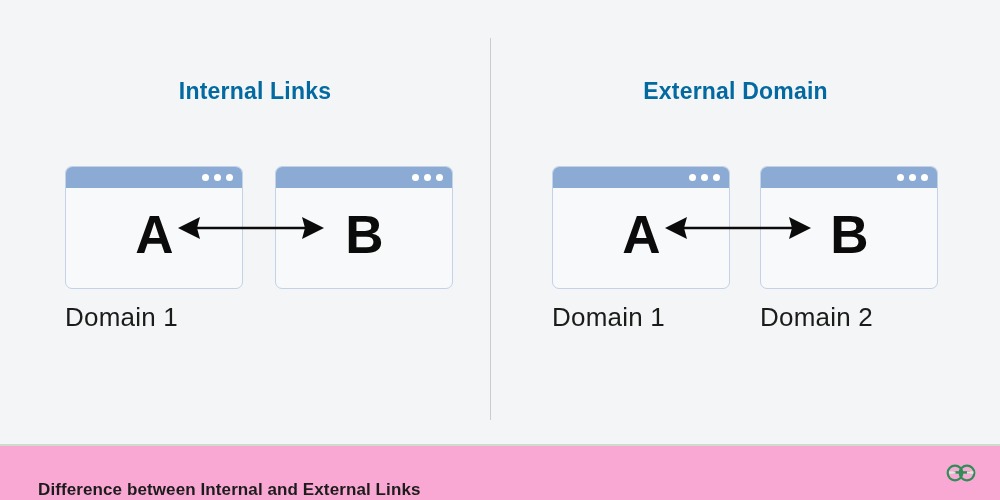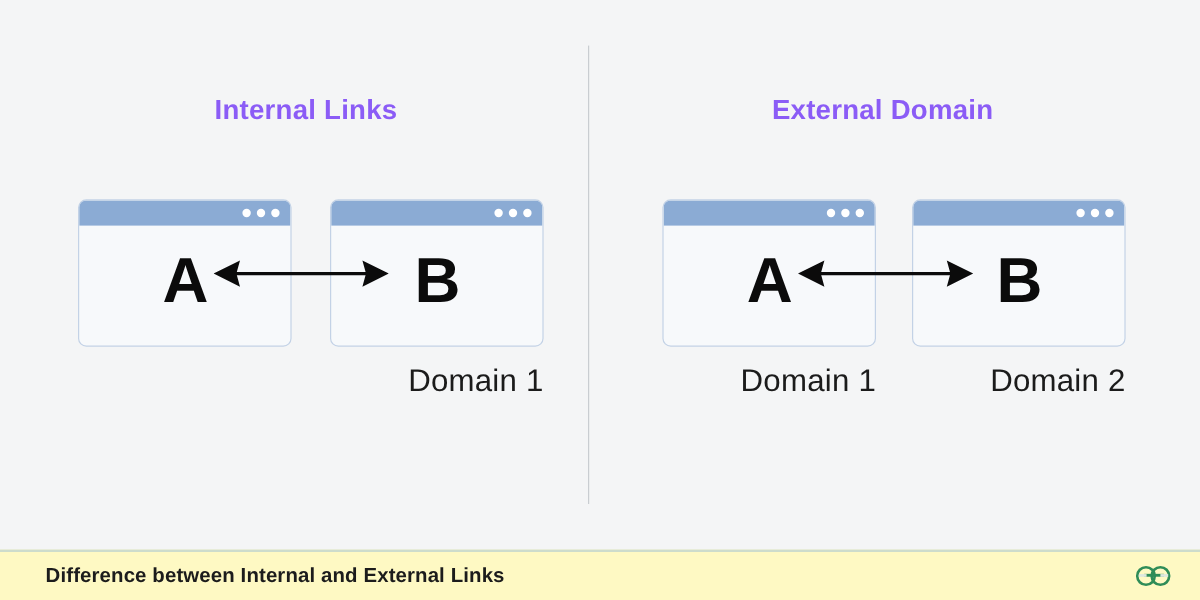--- a/index.html
+++ b/index.html
@@ -45,21 +45,21 @@
   .panel.right { left: 491px; width: 509px; }
 
   .panel-title {
     position: absolute;
     top: 78px;
     left: 0;
     width: 100%;
     text-align: center;
     font-size: 23px;
     font-weight: bold;
-    color: #8b5cf6;
+    color: #0369a1;
     letter-spacing: 0.2px;
   }
   .panel.left  .panel-title { transform: translateX(10px); }
   .panel.right .panel-title { transform: translateX(-10px); }
 
   
   .window {
     position: absolute;
     width: 178px;
     height: 123px;
@@ -124,39 +124,39 @@
   .arrow-wrap.left  { left: 178px; width: 146px; }
   .arrow-wrap.right { left: 665px; width: 146px; }
   .arrow-wrap svg { display: block; }
 
   
   .domain-label {
     position: absolute;
     top: 302px;
     font-size: 26px;
     color: #1b1b1b;
-    text-align: right;
+    text-align: left;
     letter-spacing: 0.2px;
   }
   .dom-l-1 { left: 65px;  width: 388px; }
   .dom-r-1 { left: 552px; width: 178px; }
   .dom-r-2 { left: 760px; width: 178px; }
 
   
   .footer {
     position: absolute;
     left: 0;
     bottom: 0;
     width: 1000px;
-    height: 42px;
-    background: #fef9c3;
+    height: 56px;
+    background: #f9a8d4;
     border-top: 2px solid #cddccc;
     box-sizing: border-box;
     display: flex;
-    align-items: center;
+    align-items: flex-end;
   }
   .footer-title {
     margin-left: 38px;
     font-size: 17px;
     font-weight: bold;
     color: #1c1c1c;
     letter-spacing: 0.1px;
   }
   .footer-logo {
     position: absolute;

